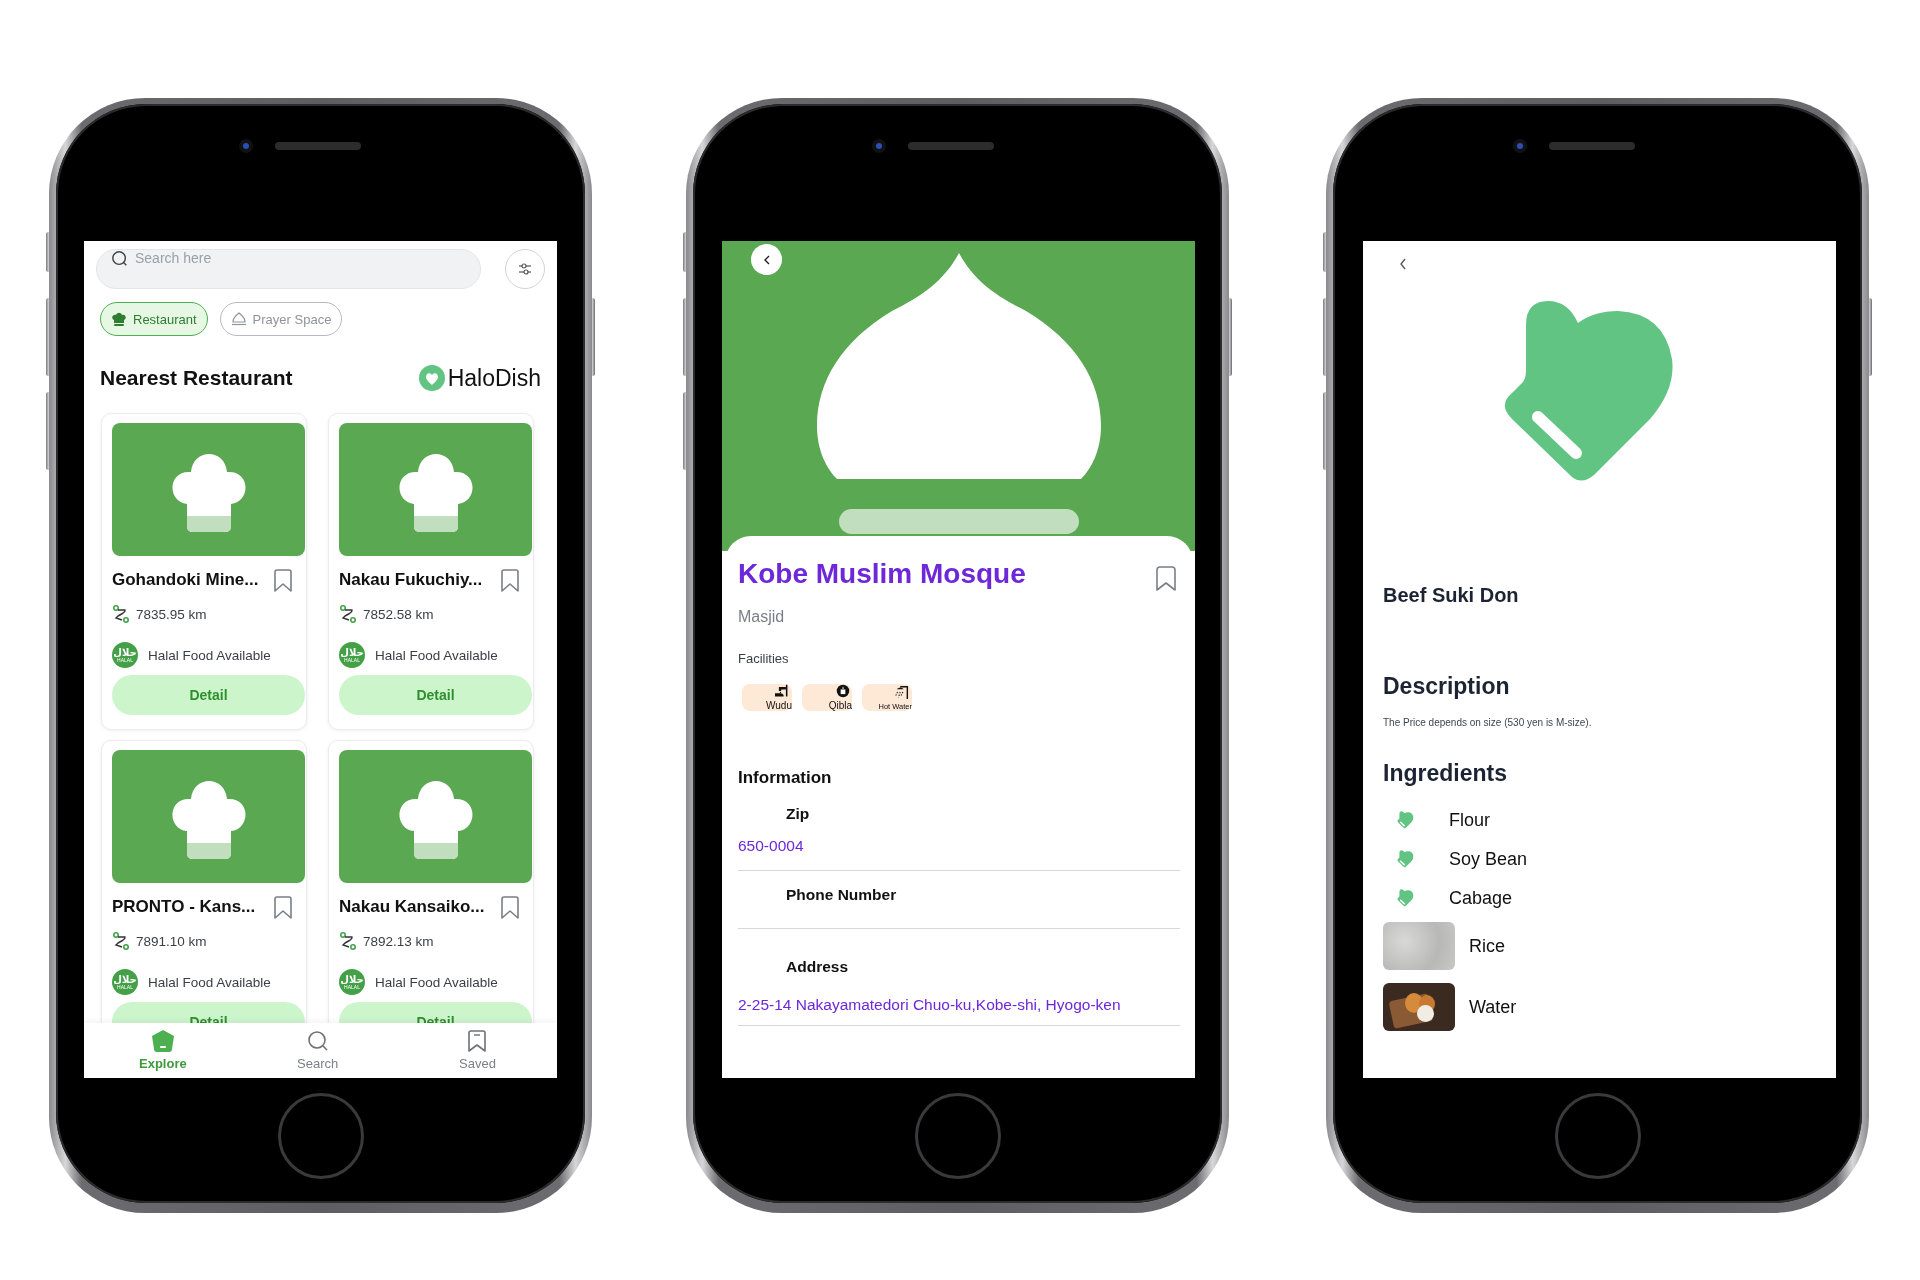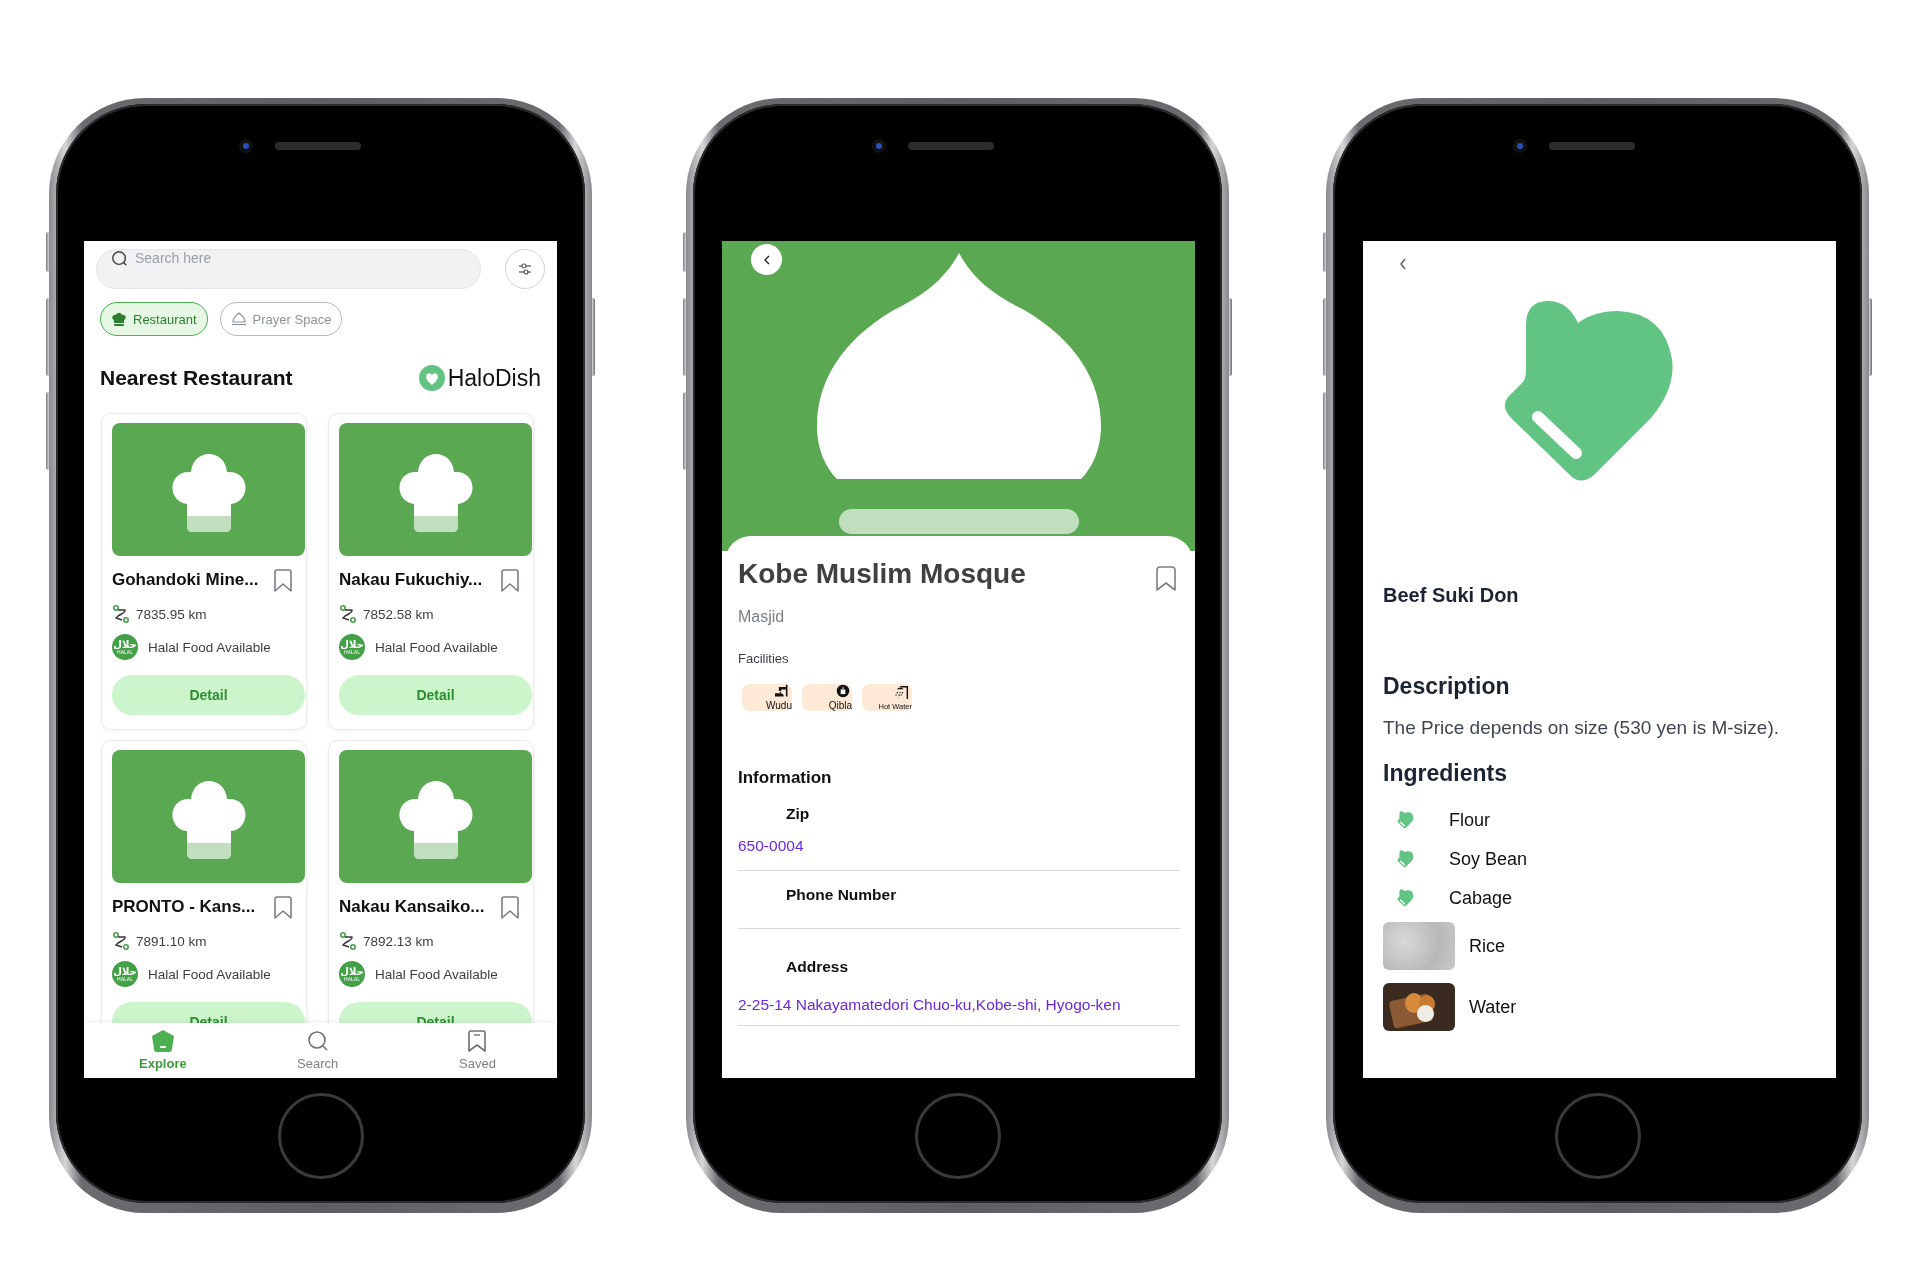--- a/index.html
+++ b/index.html
@@ -30,53 +30,53 @@
   .logo{display:flex;align-items:center;font-size:23px;color:#111;}
   .logo .lg{width:26px;height:26px;margin-right:3px;}
   .grid{position:absolute;left:17px;top:172px;width:440px;}
   .card{position:absolute;width:204px;height:315px;border:1px solid #ececee;border-radius:10px;box-shadow:0 1px 4px rgba(0,0,0,0.06);background:#fff;}
   .card .img{position:absolute;left:10px;top:9px;width:193px;height:133px;border-radius:8px;background:#5ba853;overflow:hidden;}
   .card .img svg{position:absolute;left:50%;top:50%;transform:translate(-50%,-50%);}
   .card .name{position:absolute;left:10px;top:156px;width:160px;font-size:17px;font-weight:700;color:#111;white-space:nowrap;overflow:hidden;}
   .card .bm{position:absolute;right:12px;top:155px;width:22px;height:24px;}
   .card .dist{position:absolute;left:10px;top:191px;display:flex;align-items:center;font-size:13.5px;color:#3a3f47;}
   .card .dist svg{margin-right:6px;}
-  .card .halal{position:absolute;left:10px;top:220px;display:flex;align-items:center;font-size:13.5px;color:#3a3f47;}
+  .card .halal{position:absolute;left:10px;top:228px;display:flex;align-items:center;font-size:13.5px;color:#3a3f47;}
   .halal .badge{width:26px;height:26px;border-radius:50%;background:#43a047;color:#fff;font-size:9px;display:flex;flex-direction:column;align-items:center;justify-content:center;margin-right:10px;line-height:1;}
   .halal .badge b{font-size:10px;font-weight:700;}
   .halal .badge i{font-style:normal;font-size:5px;}
   .card .detail{position:absolute;left:10px;top:261px;width:193px;height:40px;border-radius:20px;background:#cdf5cc;color:#2f8f2f;font-weight:700;font-size:14px;display:flex;align-items:center;justify-content:center;}
   .bottom-nav{position:absolute;left:0;bottom:0;width:473px;height:55px;background:#fff;box-shadow:0 -2px 6px rgba(0,0,0,0.05);text-align:right;}
   .nav-item{position:absolute;top:6px;display:flex;flex-direction:column;align-items:center;font-size:13px;color:#7c8188;}
   .nav-item svg{margin-bottom:3px;}
   .nav-item.active{color:#3e9a3a;font-weight:700;}
 
   
   .hero{position:absolute;left:0;top:0;width:474px;height:310px;background:#5ba853;}
   .back-circle{position:absolute;left:29px;top:3px;width:31px;height:31px;border-radius:50%;background:#fff;display:flex;align-items:center;justify-content:center;}
   .sheet{position:absolute;left:3px;top:295px;width:468px;height:560px;background:#fff;border-radius:26px 26px 0 0;}
-  .p2-title{position:absolute;left:16px;top:317px;font-size:28px;font-weight:700;color:#404040;}
+  .p2-title{position:absolute;left:16px;top:317px;font-size:28px;font-weight:700;color:#6d28d9;}
   .p2-bm{position:absolute;right:18px;top:325px;}
   .p2-sub{position:absolute;left:16px;top:367px;font-size:16px;color:#7a7f87;}
   .p2-fac-label{position:absolute;left:16px;top:410px;font-size:13px;color:#3a3f47;}
   .facs{position:absolute;left:20px;top:443px;display:flex;gap:10px;}
   .fac{width:50px;height:27px;border-radius:8px;background:#fde9d5;display:flex;flex-direction:column;align-items:flex-end;justify-content:center;font-size:10px;color:#111;}
   .fac.small{font-size:7.5px;}
   .fac svg{margin-bottom:2px;}
   .p2-info{position:absolute;left:16px;top:527px;font-size:17px;font-weight:700;color:#111;}
   .info-field{position:absolute;left:16px;width:442px;border-bottom:1.5px solid #d7d8db;}
   .info-field .lbl{font-size:15.5px;font-weight:700;color:#111;margin-left:48px;}
   .info-field .val{font-size:15.5px;color:#6d28d9;position:absolute;left:0;}
 
   
   .p3-back{position:absolute;left:34px;top:16px;}
   .p3-hero{position:absolute;left:127px;top:58px;}
   .p3-title{position:absolute;left:20px;top:343px;font-size:20px;font-weight:700;color:#1c2433;}
   .p3-h3{position:absolute;left:20px;font-size:23px;font-weight:700;color:#1c2433;}
-  .p3-desc{position:absolute;left:20px;top:476px;font-size:19px;color:#3f4652;}
+  .p3-desc{position:absolute;left:20px;top:476px;font-size:10px;color:#3f4652;}
   .ingr{position:absolute;left:20px;display:flex;align-items:center;font-size:18px;color:#111;}
   .ingr .ic{width:46px;display:flex;justify-content:center;}
   .thumb{width:72px;height:48px;border-radius:6px;overflow:hidden;}
 </style>
 </head>
 <body>
 
 <div class="phone" style="left:49px;">
   <div class="sidebtn" style="left:-3px;top:134px;height:40px;"></div>
   <div class="sidebtn" style="left:-3px;top:200px;height:78px;"></div>

